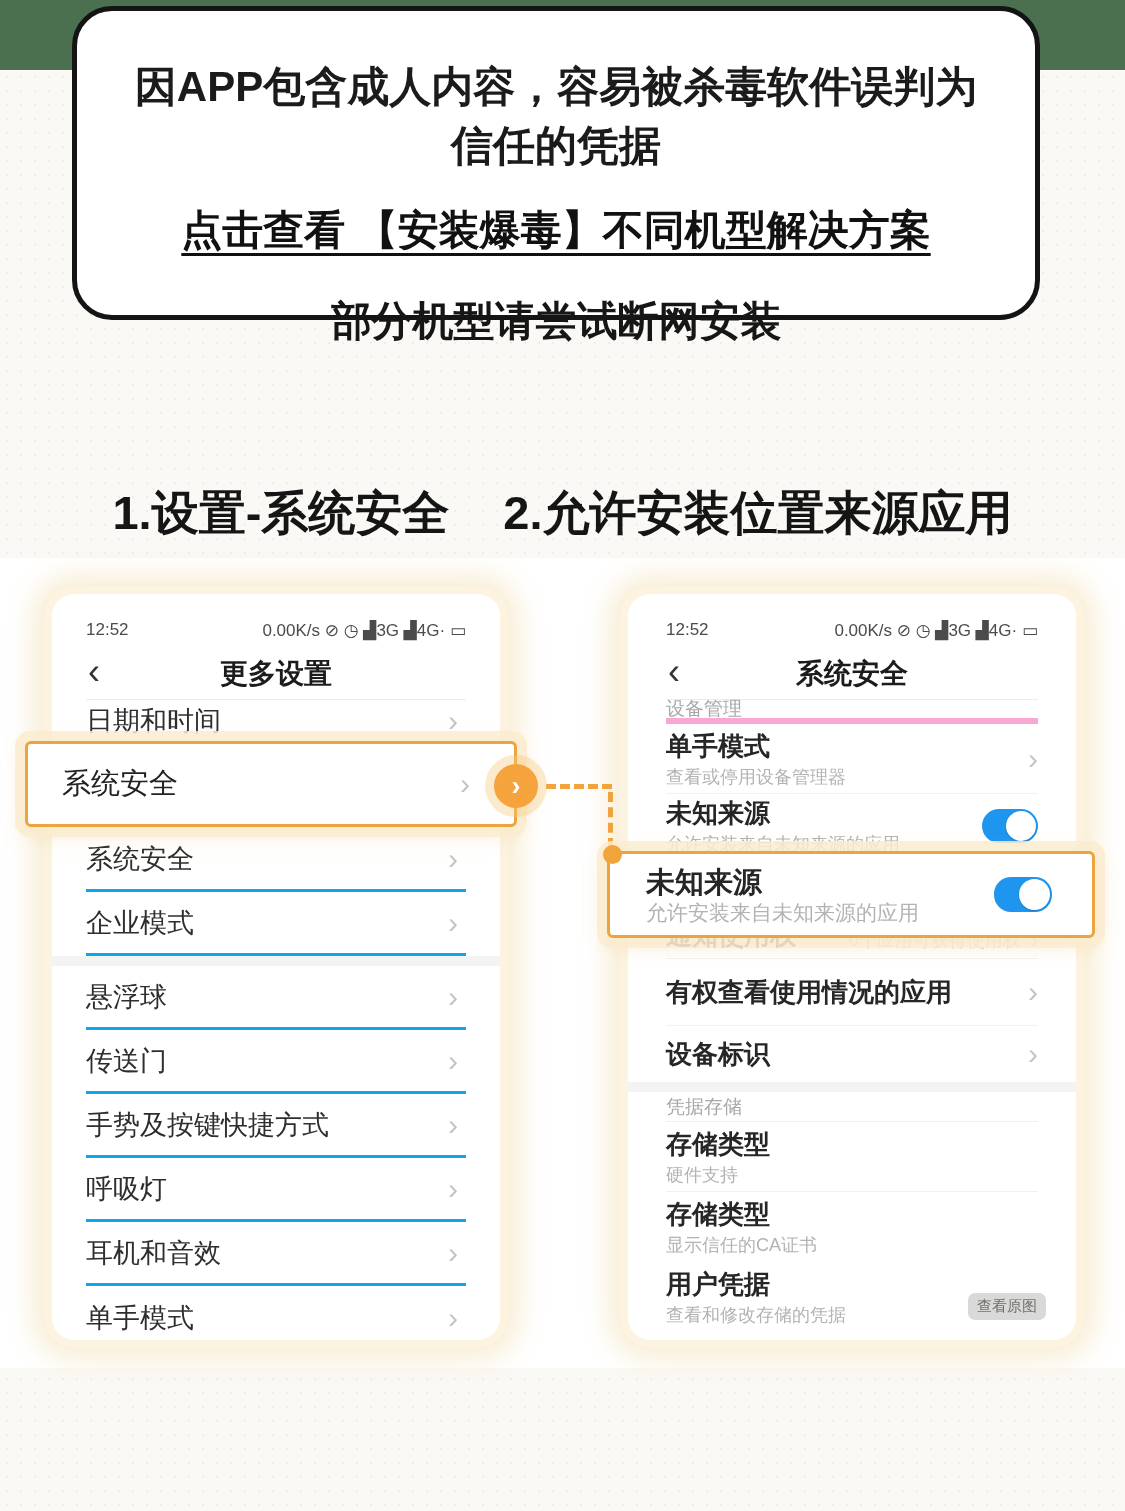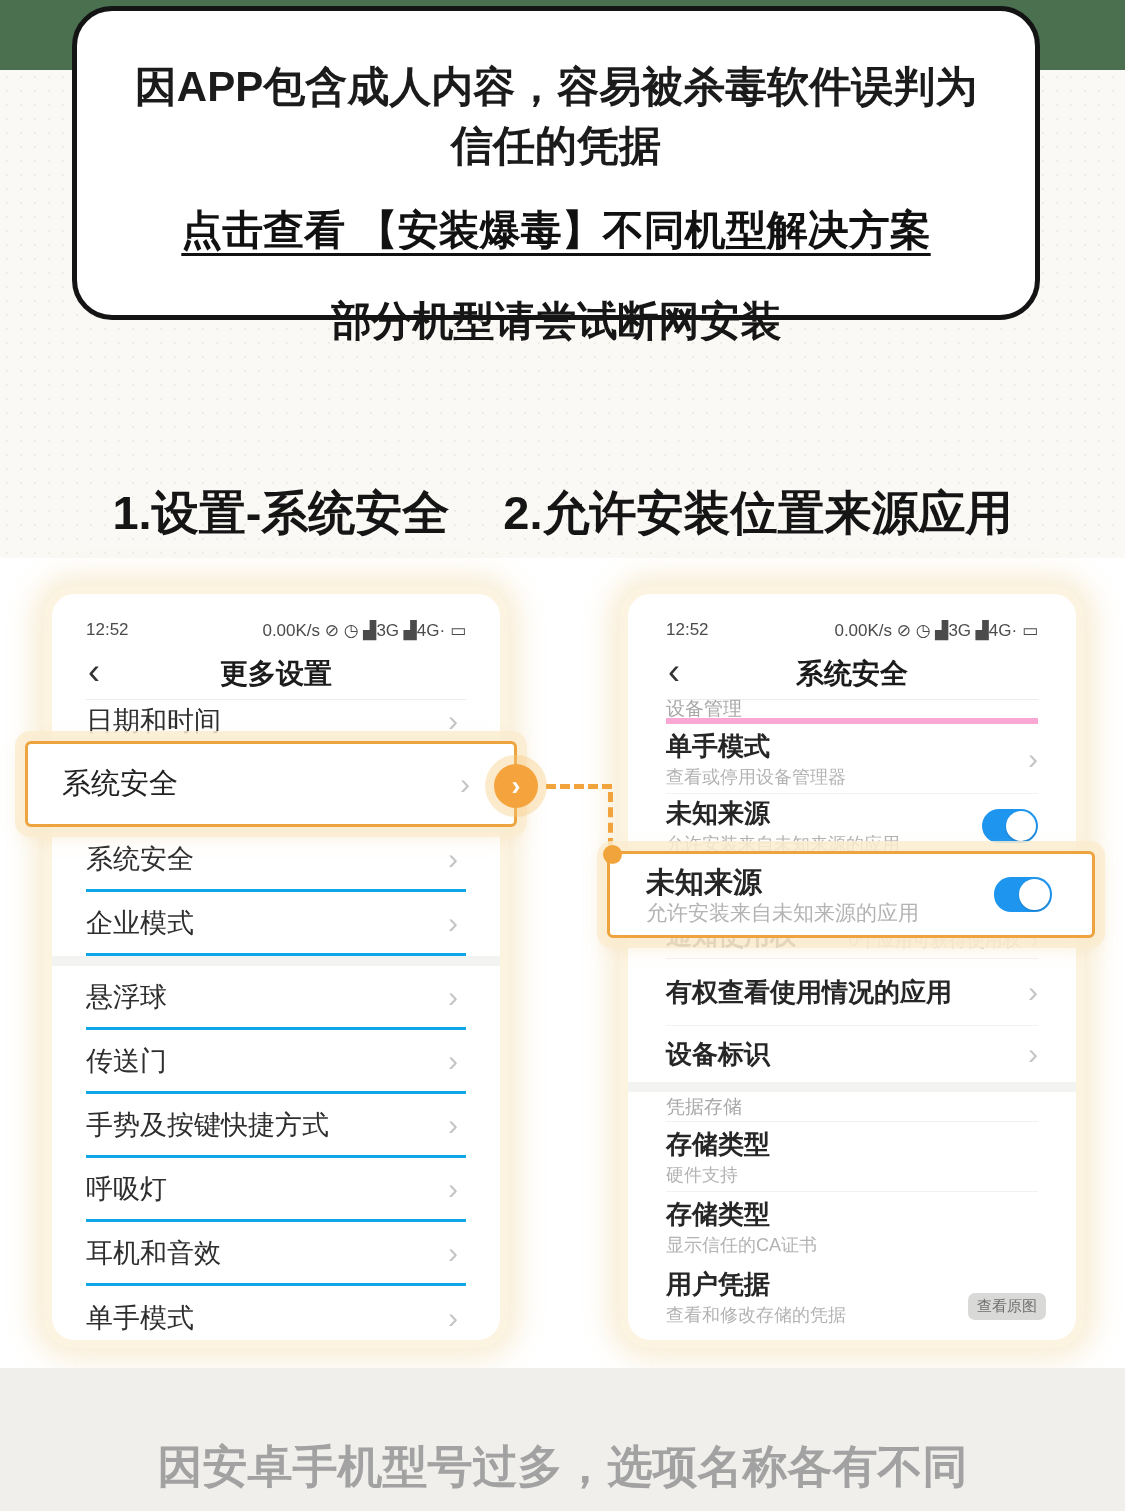--- a/index.html
+++ b/index.html
@@ -244,16 +244,13 @@
   <div class="dash-dot"></div>
 
   <div class="hl hl-right">
     <div class="two">
       <div class="r-title">未知来源</div>
       <div class="r-sub">允许安装来自未知来源的应用</div>
     </div>
     <div class="toggle"></div>
   </div>
 
-  <div class="footer">
-    <div class="footer-text">因安卓手机型号过多，选项名称各有不同</div>
-  </div>
 </div>
 
 </body></html>

